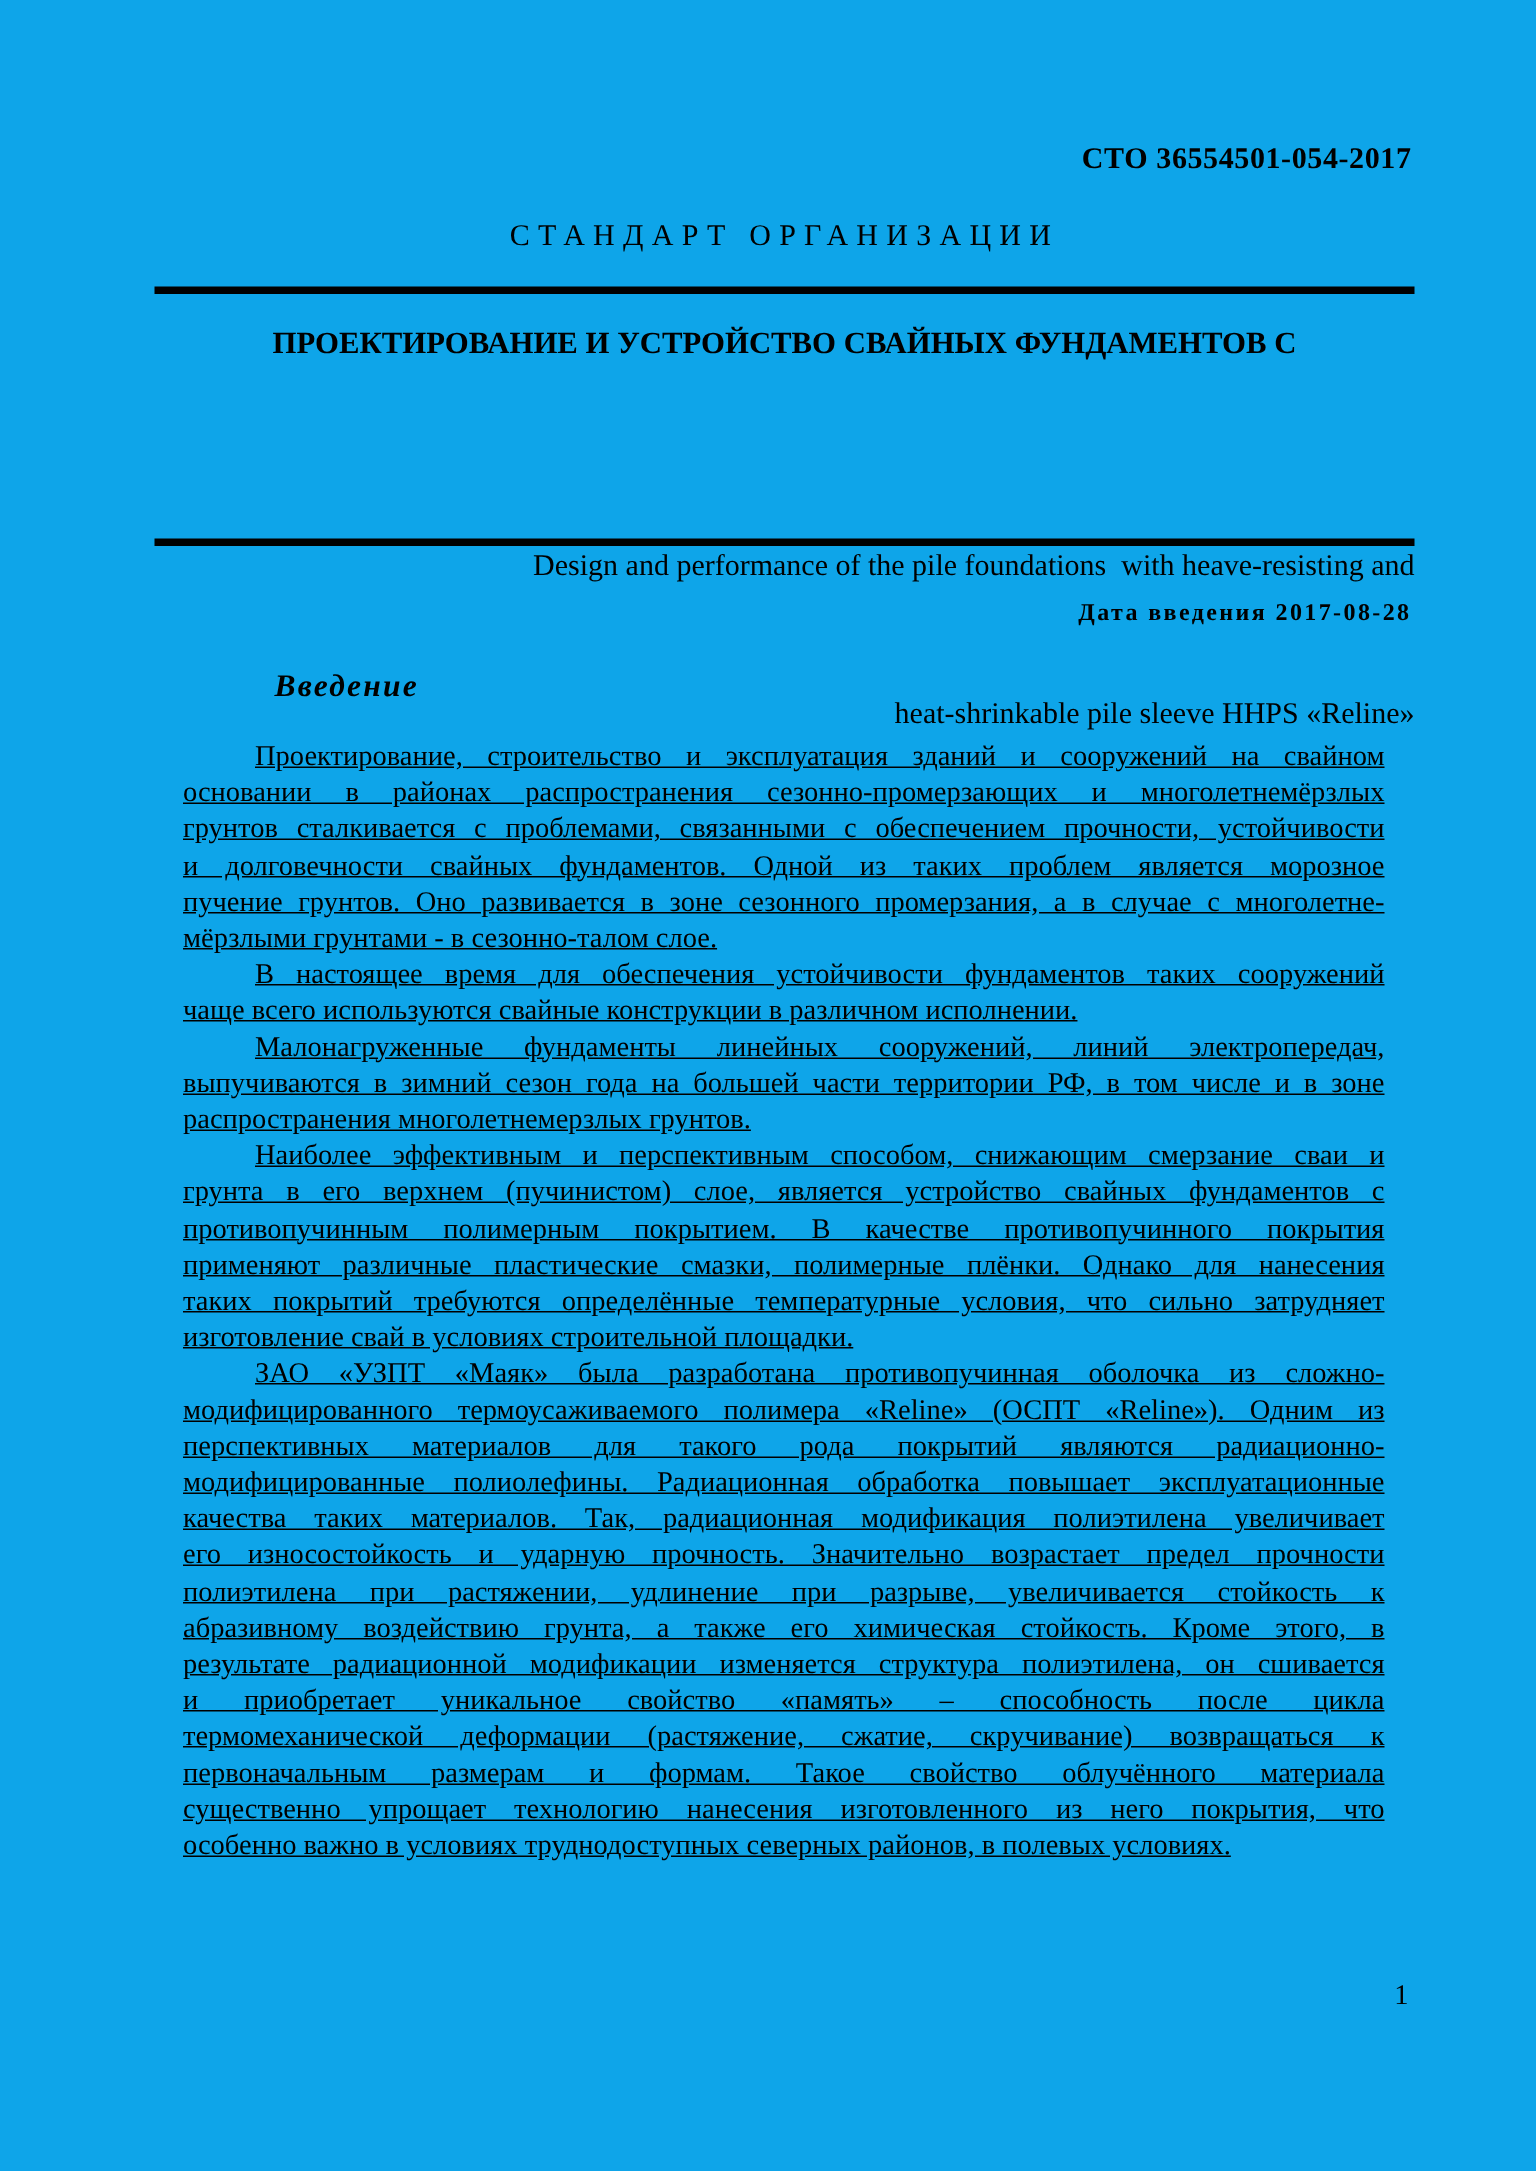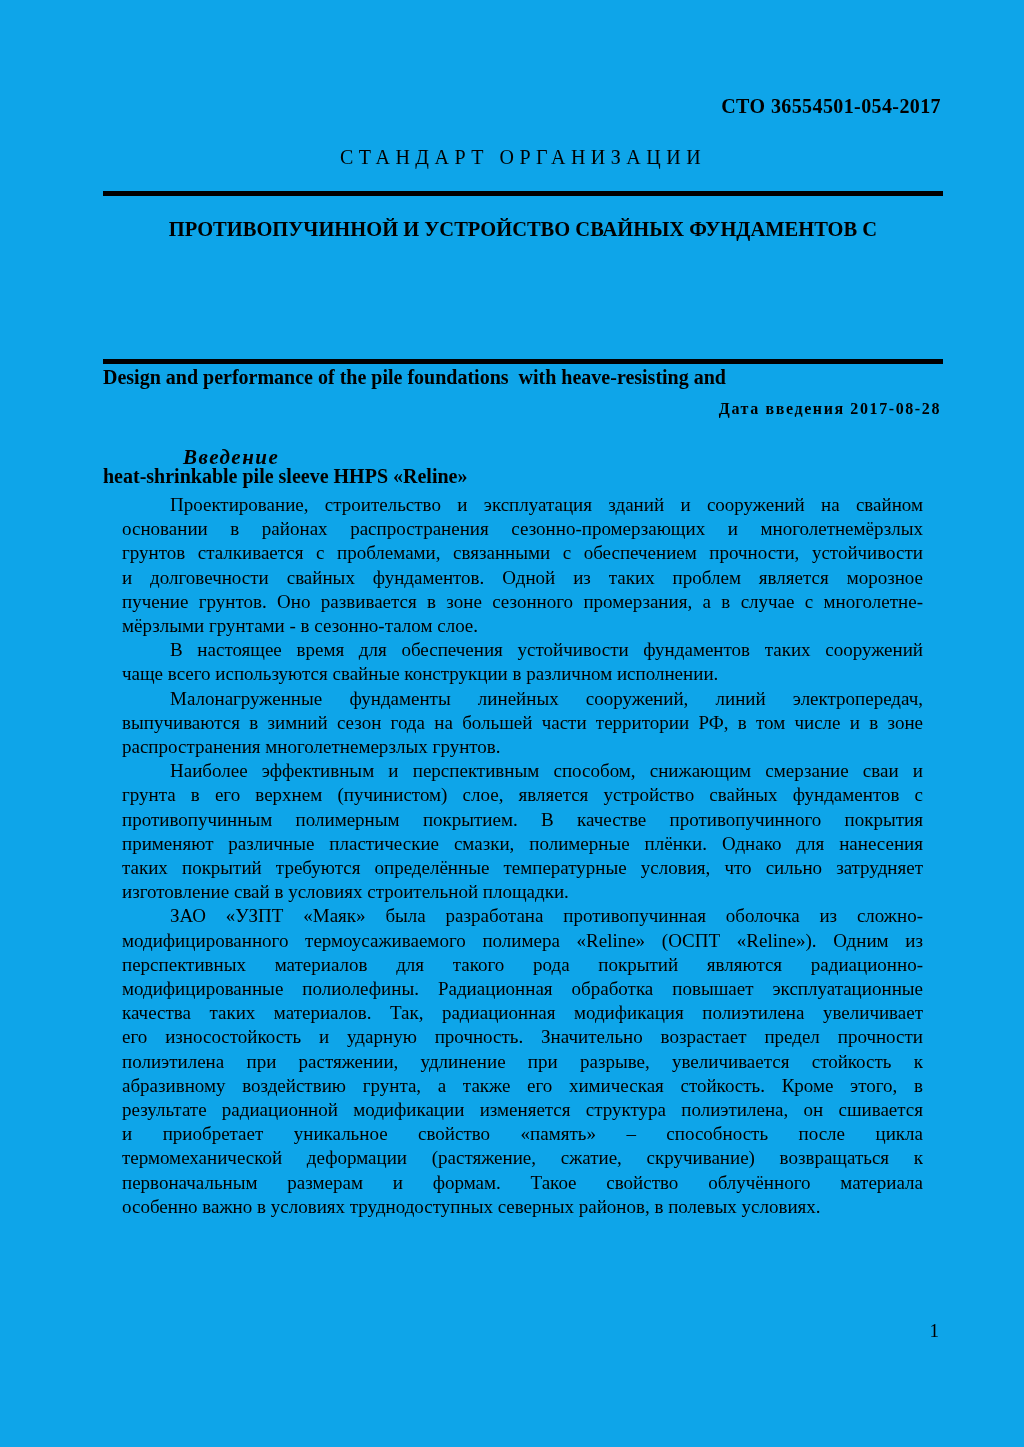--- a/index.html
+++ b/index.html
@@ -51,23 +51,23 @@
     text-align: center;
     font-size: 20.5px;
     font-weight: bold;
     line-height: 33px;
   }
   .title-en {
     position: absolute;
     top: 295px;
     left: 103px;
     width: 840px;
-    text-align: left;
+    text-align: right;
     font-size: 20px;
-    font-weight: bold;
+    font-weight: normal;
     line-height: 33px;
     white-space: pre-wrap;
   }
   .date-line {
     position: absolute;
     top: 400px;
     right: 99px;
     font-size: 16px;
     font-weight: bold;
     letter-spacing: 1.6px;
@@ -83,21 +83,21 @@
     font-style: italic;
   }
   .paragraphs {
     position: absolute;
     top: 493px;
     left: 122px;
     width: 801px;
     font-size: 19px;
     line-height: 24.2px;
   }
-  .para { margin: 0; }
+  .para { margin: 0; text-decoration: underline; }
   .pline {
     text-align: justify;
     text-align-last: justify;
     -moz-text-align-last: justify;
     white-space: normal;
   }
   .pline.first { text-indent: 48px; }
   .pline.last  { text-align-last: left; -moz-text-align-last: left; }
   .page-number {
     position: absolute;
@@ -111,21 +111,21 @@
 
 <div class="page">
 
   <div class="doc-number">СТО 36554501-054-2017</div>
 
   <div class="std-label">СТАНДАРТ ОРГАНИЗАЦИИ</div>
 
   <div class="rule rule1"></div>
 
   <div class="title-ru">
-    <div>ПРОТИВОПУЧИННОЙ И УСТРОЙСТВО СВАЙНЫХ ФУНДАМЕНТОВ С</div>
+    <div>ПРОЕКТИРОВАНИЕ И УСТРОЙСТВО СВАЙНЫХ ФУНДАМЕНТОВ С</div>
   </div>
 
   <div class="title-en">
     <div>Design and performance of the pile foundations  with heave-resisting and</div>
     <div>heat-shrinkable pile sleeve HHPS «Reline»</div>
   </div>
 
   <div class="rule rule2"></div>
 
   <div class="date-line">Дата введения 2017-08-28</div>
@@ -164,19 +164,20 @@
         <div class="pline">перспективных материалов для такого рода покрытий являются радиационно-</div>
         <div class="pline">модифицированные полиолефины. Радиационная обработка повышает эксплуатационные</div>
         <div class="pline">качества таких материалов.  Так, радиационная модификация полиэтилена увеличивает</div>
         <div class="pline">его износостойкость и ударную прочность. Значительно возрастает предел прочности</div>
         <div class="pline">полиэтилена при растяжении, удлинение при разрыве, увеличивается стойкость к</div>
         <div class="pline">абразивному воздействию грунта, а  также его химическая стойкость. Кроме этого, в</div>
         <div class="pline">результате радиационной модификации изменяется структура полиэтилена, он сшивается</div>
         <div class="pline">и приобретает уникальное свойство «память» – способность после цикла</div>
         <div class="pline">термомеханической деформации (растяжение, сжатие, скручивание) возвращаться к</div>
         <div class="pline">первоначальным размерам и формам. Такое свойство облучённого материала</div>
+        <div class="pline">существенно упрощает технологию нанесения изготовленного из него покрытия, что</div>
         <div class="pline last">особенно важно в условиях труднодоступных северных районов, в полевых условиях.</div>
       </div>
     </div>
 
   <div class="page-number">1</div>
 
 </div>
 
 </body></html>

